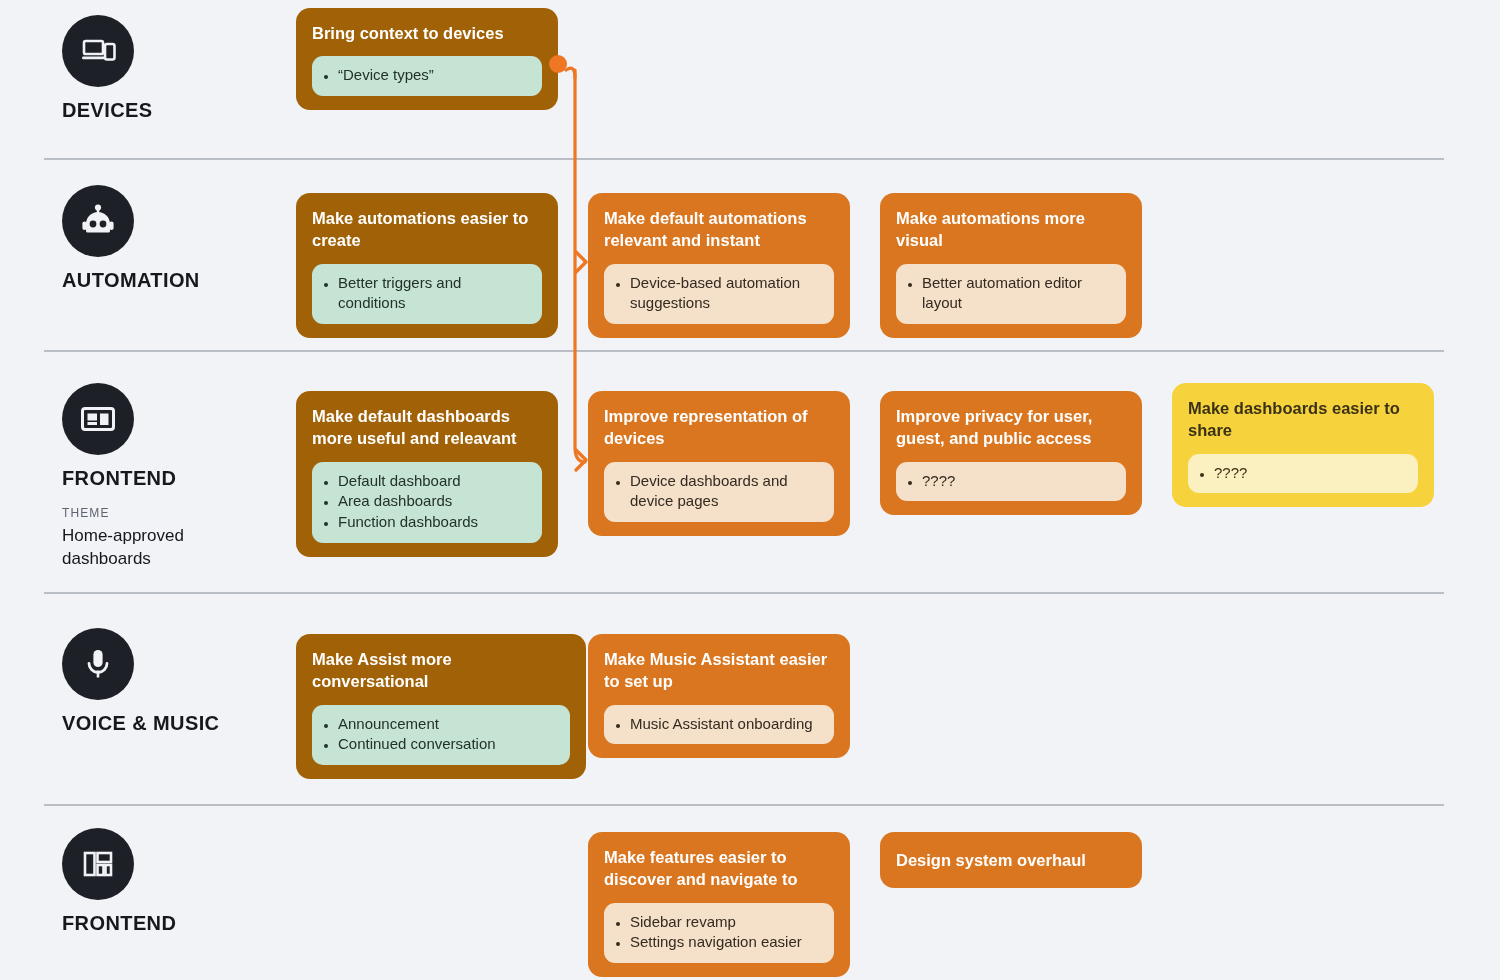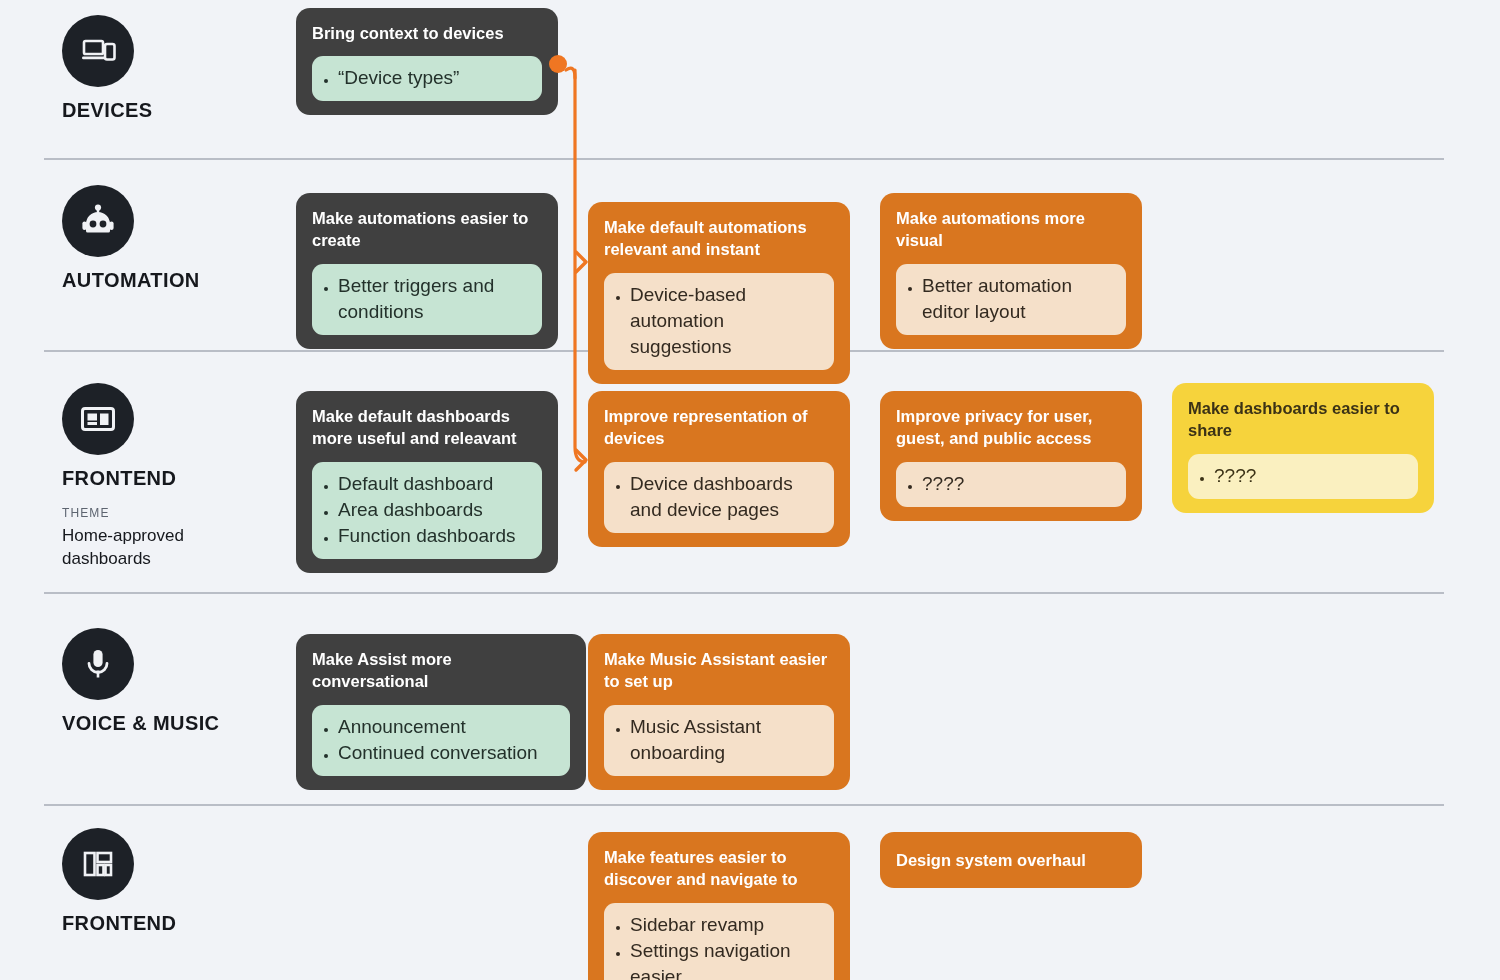--- a/index.html
+++ b/index.html
@@ -48,27 +48,27 @@
     margin:0 0 12px 0;
   }
   .card.no-sub .card-title{margin-bottom:0;}
   .sub{
     border-radius:11px;
     padding:9px 12px 10px 12px;
     box-sizing:border-box;
   }
   .sub ul{margin:0;padding:0 0 0 14px;list-style:disc;}
   .sub li{
-    font-size:19px;line-height:1.38;
+    font-size:15px;line-height:1.38;
     margin:0;padding:0;
   }
   .sub li::marker{font-size:12px;}
 
   
-  .v-green{background:#404040;}
+  .v-green{background:#a16207;}
   .v-green .card-title{color:#ffffff;}
   .v-green .sub{background:#c6e4d3;}
   .v-green .sub li{color:#23312b;}
 
   
   .v-orange{background:#d9761f;}
   .v-orange .card-title{color:#ffffff;}
   .v-orange .sub{background:#f5e0c9;}
   .v-orange .sub li{color:#332a20;}
 
@@ -128,21 +128,21 @@
 
   <div class="card v-green" style="left:296px;top:193px;width:262px;">
     <div class="card-title">Make automations easier to create</div>
     <div class="sub">
       <ul>
           <li>Better triggers and conditions</li>
         </ul>
     </div>
   </div>
 
-  <div class="card v-orange" style="left:588px;top:202px;width:262px;">
+  <div class="card v-orange" style="left:588px;top:193px;width:262px;">
     <div class="card-title">Make default automations relevant and instant</div>
     <div class="sub">
       <ul>
           <li>Device-based automation suggestions</li>
         </ul>
     </div>
   </div>
 
   <div class="card v-orange" style="left:880px;top:193px;width:262px;">
     <div class="card-title">Make automations more visual</div>

